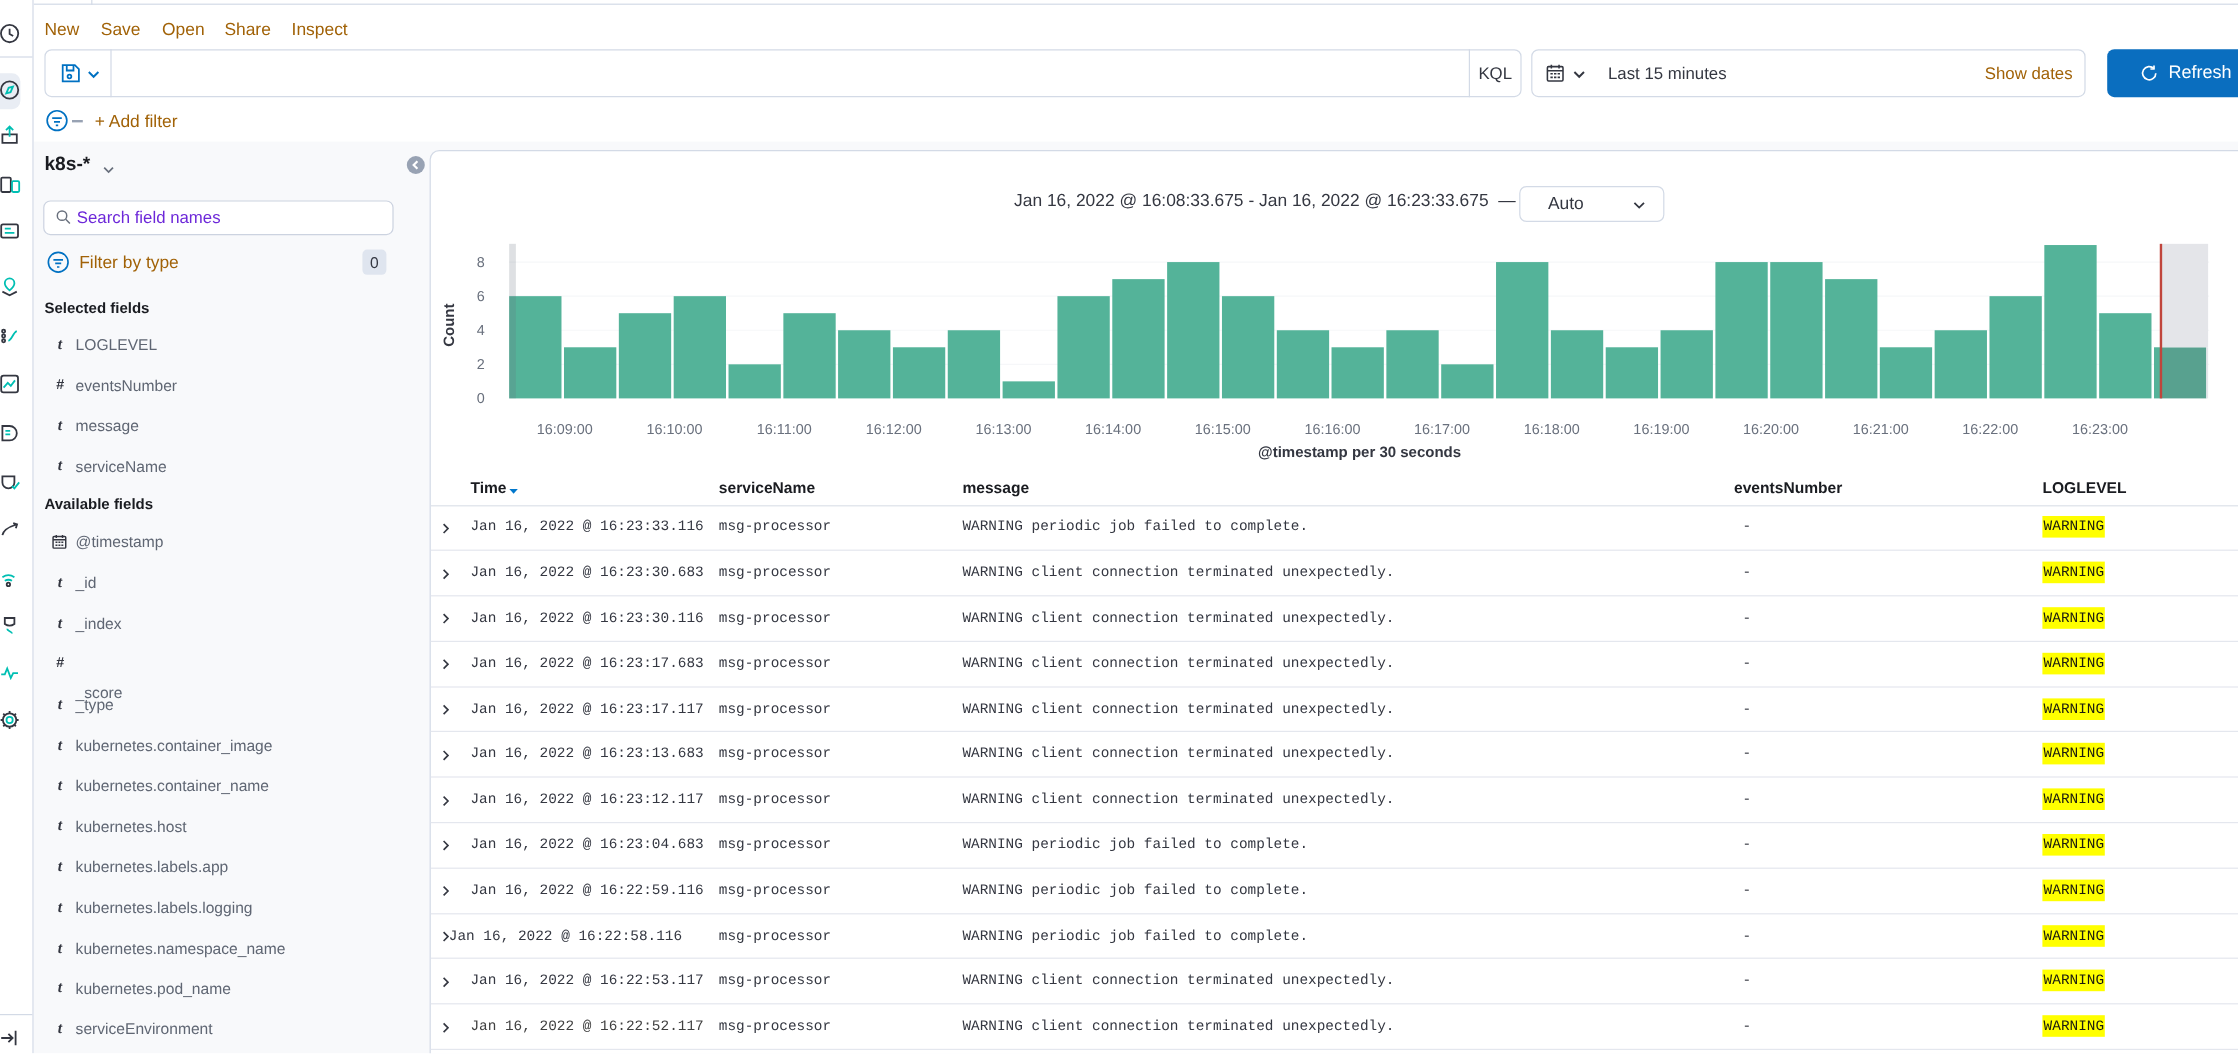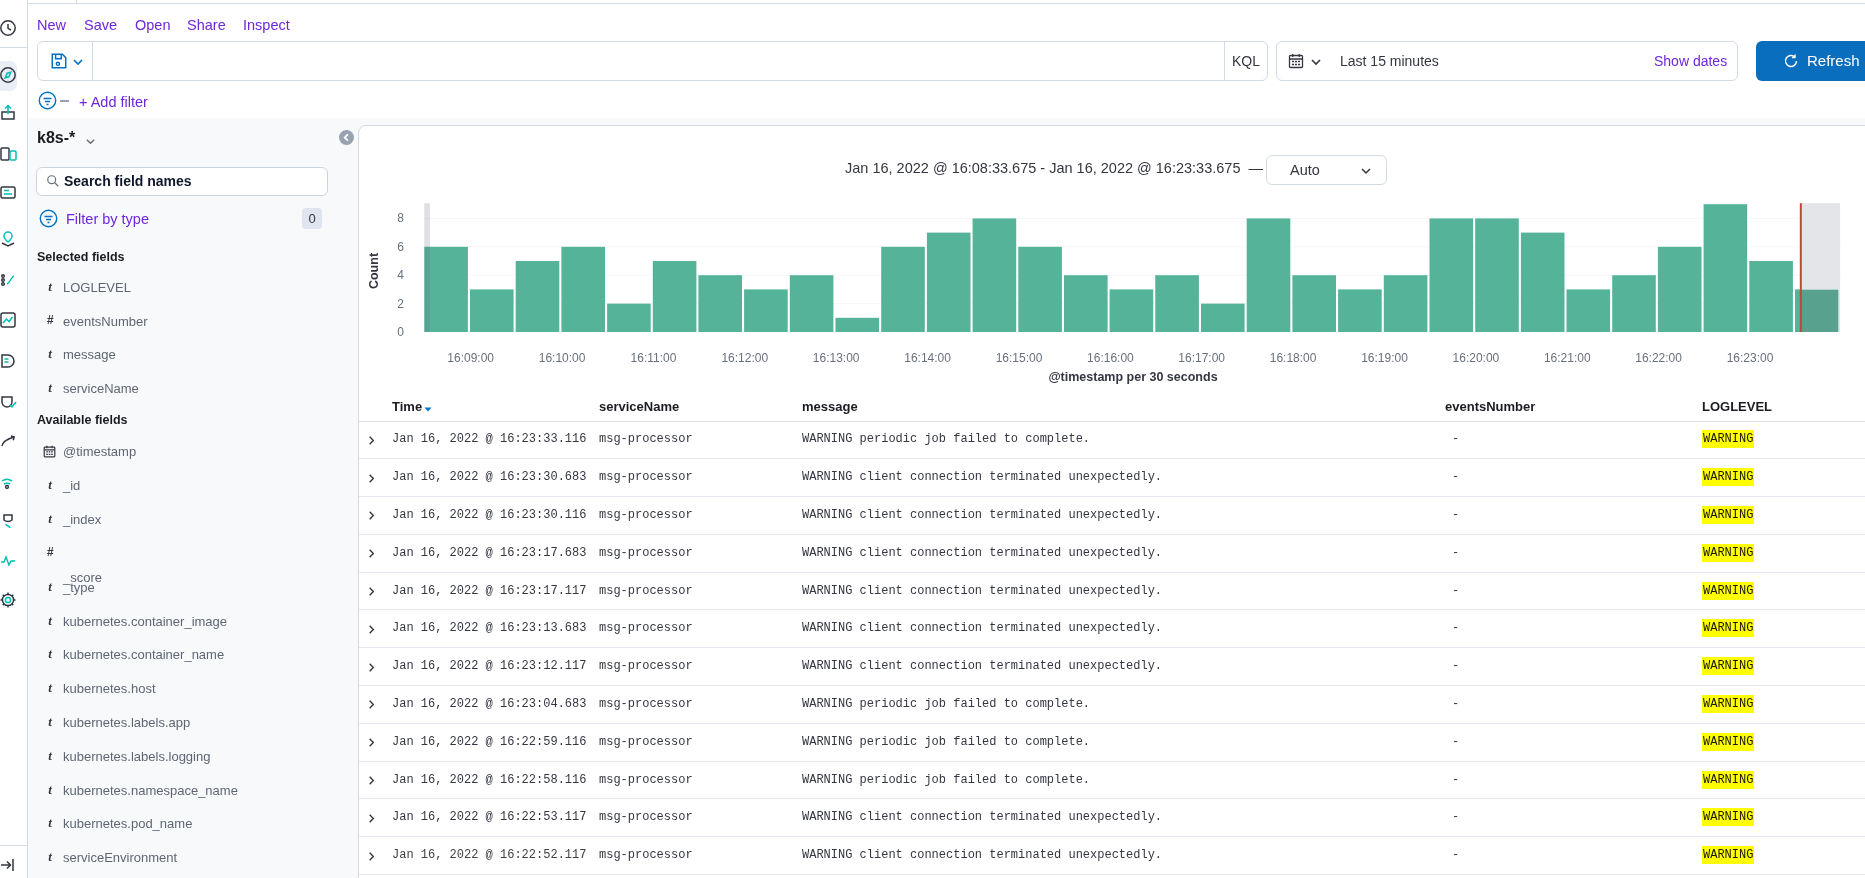--- a/index.html
+++ b/index.html
@@ -1,19 +1,19 @@
 <!DOCTYPE html>
 <html><head><meta charset="utf-8"><style>
 *{margin:0;padding:0;box-sizing:border-box;}
 html,body{width:1865px;height:878px;overflow:hidden;background:#fff;}
 body{font-family:"Liberation Sans",sans-serif;}
 #app{position:relative;width:1865px;height:878px;background:#fff;overflow:hidden;}
 .abs{position:absolute;}
 .mono{font-family:"Liberation Mono",monospace;}
-.link{color:#6d28d9;}
+.link{color:#a16207;}
 svg{display:block;}
 </style></head><body>
 <div id="app">
 
 <div class="abs" style="left:28px;top:0;width:1837px;height:4px;background:#fff;border-bottom:1px solid #d3dae6;"></div>
 <div class="abs" style="left:76px;top:0;width:1px;height:4px;background:#d3dae6;"></div>
 <div class="abs" style="left:28px;top:118px;width:1837px;height:760px;background:#f8f9fb;"></div>
 <div class="abs" style="left:358px;top:125px;width:1520px;height:780px;background:#fff;border:1px solid #d3dae6;border-radius:8px 0 0 0;"></div>
 <div class="abs" style="left:0;top:0;width:28px;height:878px;background:#fff;border-right:1px solid #d3dae6;overflow:hidden;">
 <div class="abs" style="left:0;top:47px;width:28px;height:1px;background:#d3dae6;"></div>
@@ -125,21 +125,21 @@
 <div class="abs link" style="left:79px;top:94px;font-size:14.5px;">+ Add filter</div>
 <div class="abs" style="left:37px;top:129px;font-size:16px;font-weight:700;color:#1a1c21;">k8s-*</div>
 <svg class="abs" style="left:85px;top:136px;" width="11" height="11" viewBox="0 0 12 12" fill="none" stroke="#69707D" stroke-width="1.6">
       <path d="M2 4l4 4 4-4"></path>
     </svg>
 <div class="abs" style="left:36px;top:167px;width:292px;height:29px;background:#fff;border:1px solid #ccd3e0;border-radius:6px;"></div>
 <svg class="abs" style="left:46px;top:174px;" width="14" height="14" viewBox="0 0 16 16" fill="none" stroke="#69707D" stroke-width="1.4">
       <circle cx="6.5" cy="6.5" r="4.5"></circle>
       <path d="M10 10l4 4"></path>
     </svg>
-<div class="abs" style="left:64px;top:167px;height:42px;line-height:29px;font-size:14px;color:#0f172a;font-weight:bold;">Search field names</div>
+<div class="abs" style="left:64px;top:167px;height:42px;line-height:29px;font-size:14px;color:#6d28d9;">Search field names</div>
 <svg class="abs" style="left:39px;top:209px;" width="19" height="19" viewBox="0 0 19 19" fill="none" stroke="#0071c2" stroke-width="1.4">
       <circle cx="9.5" cy="9.5" r="8.2"></circle>
       <path d="M5.5 7.5h8M7 10.5h5M8.5 13.5h2"></path>
     </svg>
 <div class="abs link" style="left:66px;top:211px;font-size:14.5px;">Filter by type</div>
 <div class="abs" style="left:302px;top:208px;width:20px;height:21px;background:#dfe5ef;border-radius:4px;text-align:center;line-height:21px;font-size:13px;color:#343741;">0</div>
 <div class="abs" style="left:37px;top:250px;font-size:12.5px;font-weight:700;color:#1a1c21;">Selected fields</div>
 <div class="abs" style="left:45px;top:279px;width:10px;font-size:13px;font-weight:700;font-style:italic;font-family:'Liberation Serif',serif;color:#343741;text-align:center;">t</div>
 <div class="abs" style="left:63px;top:280px;font-size:13px;color:#5f6673;">LOGLEVEL</div>
 <div class="abs" style="left:45px;top:313px;width:10px;font-size:12px;font-weight:700;font-style:italic;color:#343741;text-align:center;">#</div>
@@ -339,21 +339,21 @@
     </svg>
 <div class="abs mono" style="left:392px;top:734.7px;font-size:12px;color:#343741;">Jan 16, 2022 @ 16:22:59.116</div>
 <div class="abs mono" style="left:599px;top:734.7px;font-size:12px;color:#343741;">msg-processor</div>
 <div class="abs mono" style="left:802px;top:734.7px;font-size:12px;color:#343741;">WARNING periodic job failed to complete.</div>
 <div class="abs mono" style="left:1452px;top:734.7px;font-size:12px;color:#343741;">-</div>
 <div class="abs mono" style="left:1702px;top:732.7px;font-size:12px;color:#1a1a10;background:#ffff00;padding:2px 1px;">WARNING</div>
 <div class="abs" style="left:359px;top:798.4px;width:1506px;height:1px;background:#e4e7ee;"></div>
 <svg class="abs" style="left:366px;top:775.0px;" width="11" height="11" viewBox="0 0 12 12" fill="none" stroke="#343741" stroke-width="1.5">
       <path d="M4 2l4 4-4 4"></path>
     </svg>
-<div class="abs mono" style="left:392px;top:772.5px;font-size:12px;color:#343741;">Jan 16, 2022 @ 16:22:58.116</div>
+<div class="abs mono" style="left:374px;top:772.5px;font-size:12px;color:#343741;">Jan 16, 2022 @ 16:22:58.116</div>
 <div class="abs mono" style="left:599px;top:772.5px;font-size:12px;color:#343741;">msg-processor</div>
 <div class="abs mono" style="left:802px;top:772.5px;font-size:12px;color:#343741;">WARNING periodic job failed to complete.</div>
 <div class="abs mono" style="left:1452px;top:772.5px;font-size:12px;color:#343741;">-</div>
 <div class="abs mono" style="left:1702px;top:770.5px;font-size:12px;color:#1a1a10;background:#ffff00;padding:2px 1px;">WARNING</div>
 <div class="abs" style="left:359px;top:836.2px;width:1506px;height:1px;background:#e4e7ee;"></div>
 <svg class="abs" style="left:366px;top:812.8px;" width="11" height="11" viewBox="0 0 12 12" fill="none" stroke="#343741" stroke-width="1.5">
       <path d="M4 2l4 4-4 4"></path>
     </svg>
 <div class="abs mono" style="left:392px;top:810.3px;font-size:12px;color:#343741;">Jan 16, 2022 @ 16:22:53.117</div>
 <div class="abs mono" style="left:599px;top:810.3px;font-size:12px;color:#343741;">msg-processor</div>

